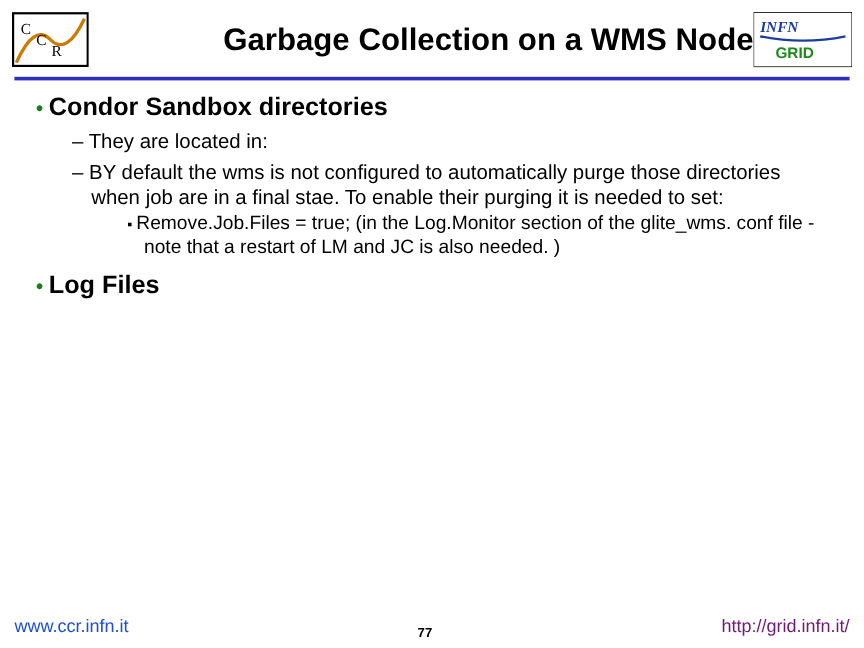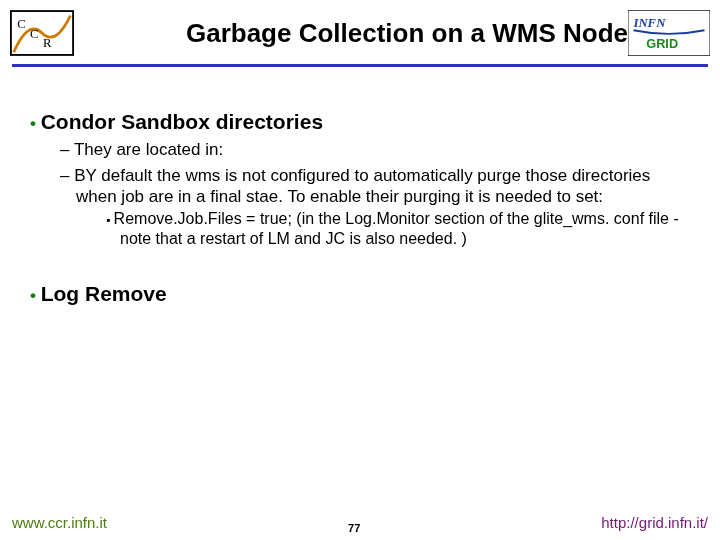--- a/index.html
+++ b/index.html
@@ -50,21 +50,20 @@
     font-size: 17px;
     line-height: 1.25;
   }
   ul.lvl1 {
     list-style: none;
     padding-left: 0;
     margin: 0;
   }
   ul.lvl1 > li {
     margin-bottom: 8px;
-    margin-top: 32px;
   }
   ul.lvl1 > li::before {
     content: "• ";
     color: #1a7a1a;
     font-weight: bold;
   }
   .lvl1-text {
     font-weight: bold;
     font-size: 21px;
   }
@@ -104,21 +103,21 @@
     left: 0;
     width: 100%;
     display: flex;
     align-items: center;
     justify-content: space-between;
     font-size: 12px;
     padding: 0 12px;
     box-sizing: border-box;
   }
   .footer-left {
-    color: #4d7c0f;
+    color: #1d4ed8;
     font-size: 15px;
   }
   .footer-center {
     text-align: center;
     font-weight: bold;
     font-size: 11px;
     flex: 1;
     padding: 0 10px;
   }
   .footer-right {
@@ -165,21 +164,21 @@
           </li>
           <li>
             <span>BY default the wms is not configured to automatically purge those directories when job are in a final stae. To enable their purging it is needed to set:</span>
             <ul class="lvl3">
               <li>Remove.Job.Files = true; (in the Log.Monitor section of the glite_wms. conf file - note that a restart of LM and JC is also needed. )</li>
             </ul>
           </li>
         </ul>
       </li>
       <li>
-        <span class="lvl1-text">Log Remove</span>
+        <span class="lvl1-text">Log Files</span>
       </li>
     </ul>
   </div>
 
   <div class="footer">
     <div class="footer-left">www.ccr.infn.it</div>
     <div class="footer-center">
       <br>
       <span>77</span>
     </div>

